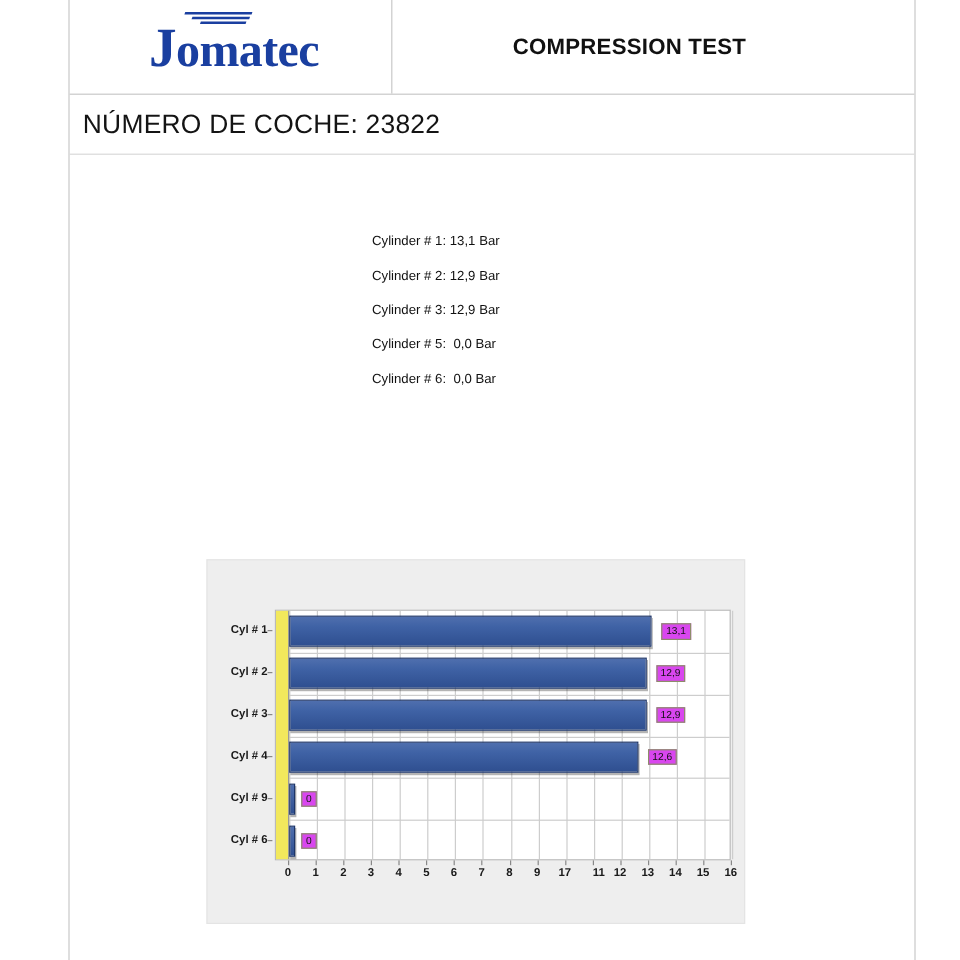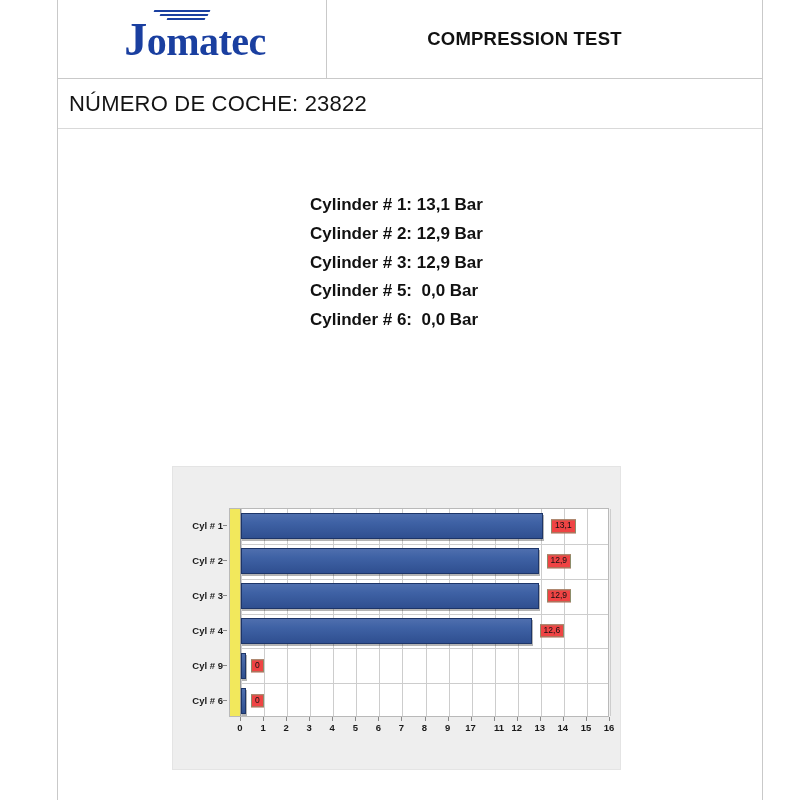--- a/index.html
+++ b/index.html
@@ -102,22 +102,22 @@
     letter-spacing: 0.2px;
   }
 
   
   .readings {
     position: absolute;
     left: 310px; top: 196px;
     width: 260px;
   }
   .reading-line {
-    font-size: 17px;
-    font-weight: bold;
+    font-size: 11px;
+    font-weight: normal;
     color: #111111;
     height: 28.8px;
     line-height: 1.05;
     white-space: pre;
   }
 
   
   .chart-panel {
     position: absolute;
     left: 172px; top: 466px;
@@ -196,21 +196,21 @@
   }
   .bar.zero {
     background: linear-gradient(180deg,#4f6fae 0%, #2f4f90 100%);
     border: 1px solid #1d3568;
     width: 5px;
   }
 
   .val-box {
     position: absolute;
     transform: translateY(-50%);
-    background: #ef4444;
+    background: #d946ef;
     border: 1px solid #8d8d6a;
     font-size: 8.5px;
     color: #111;
     padding: 1px 3px 1px 3px;
     line-height: 1.1;
     white-space: nowrap;
   }
 
   .x-axis {
     position: absolute;

